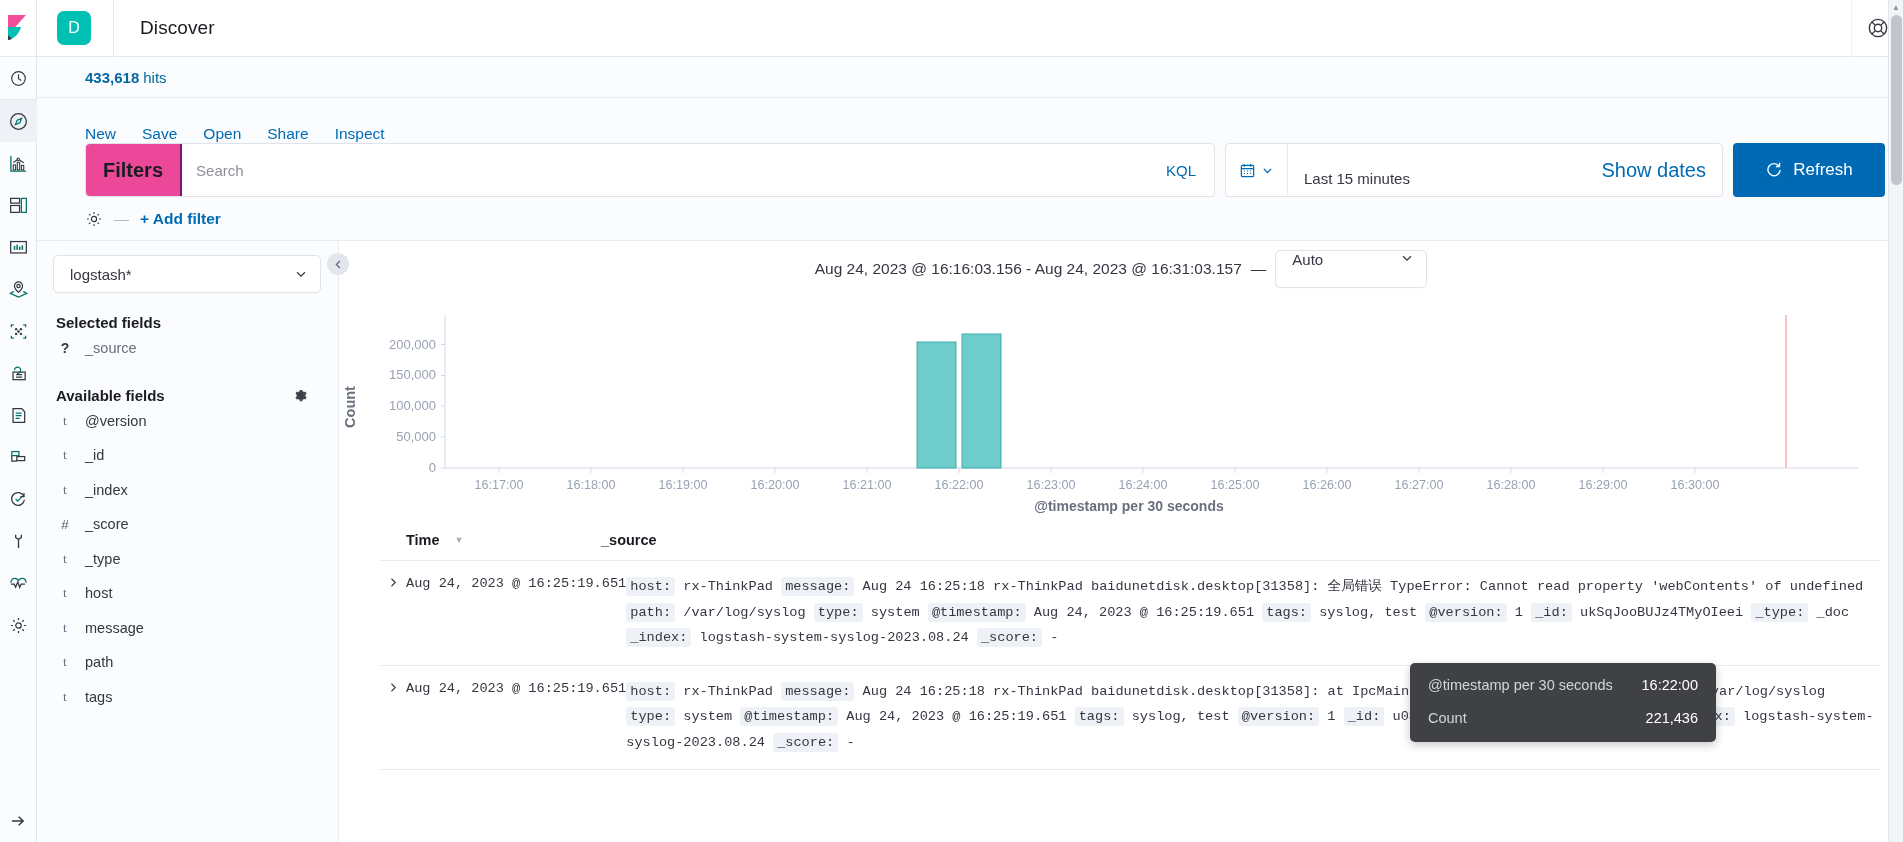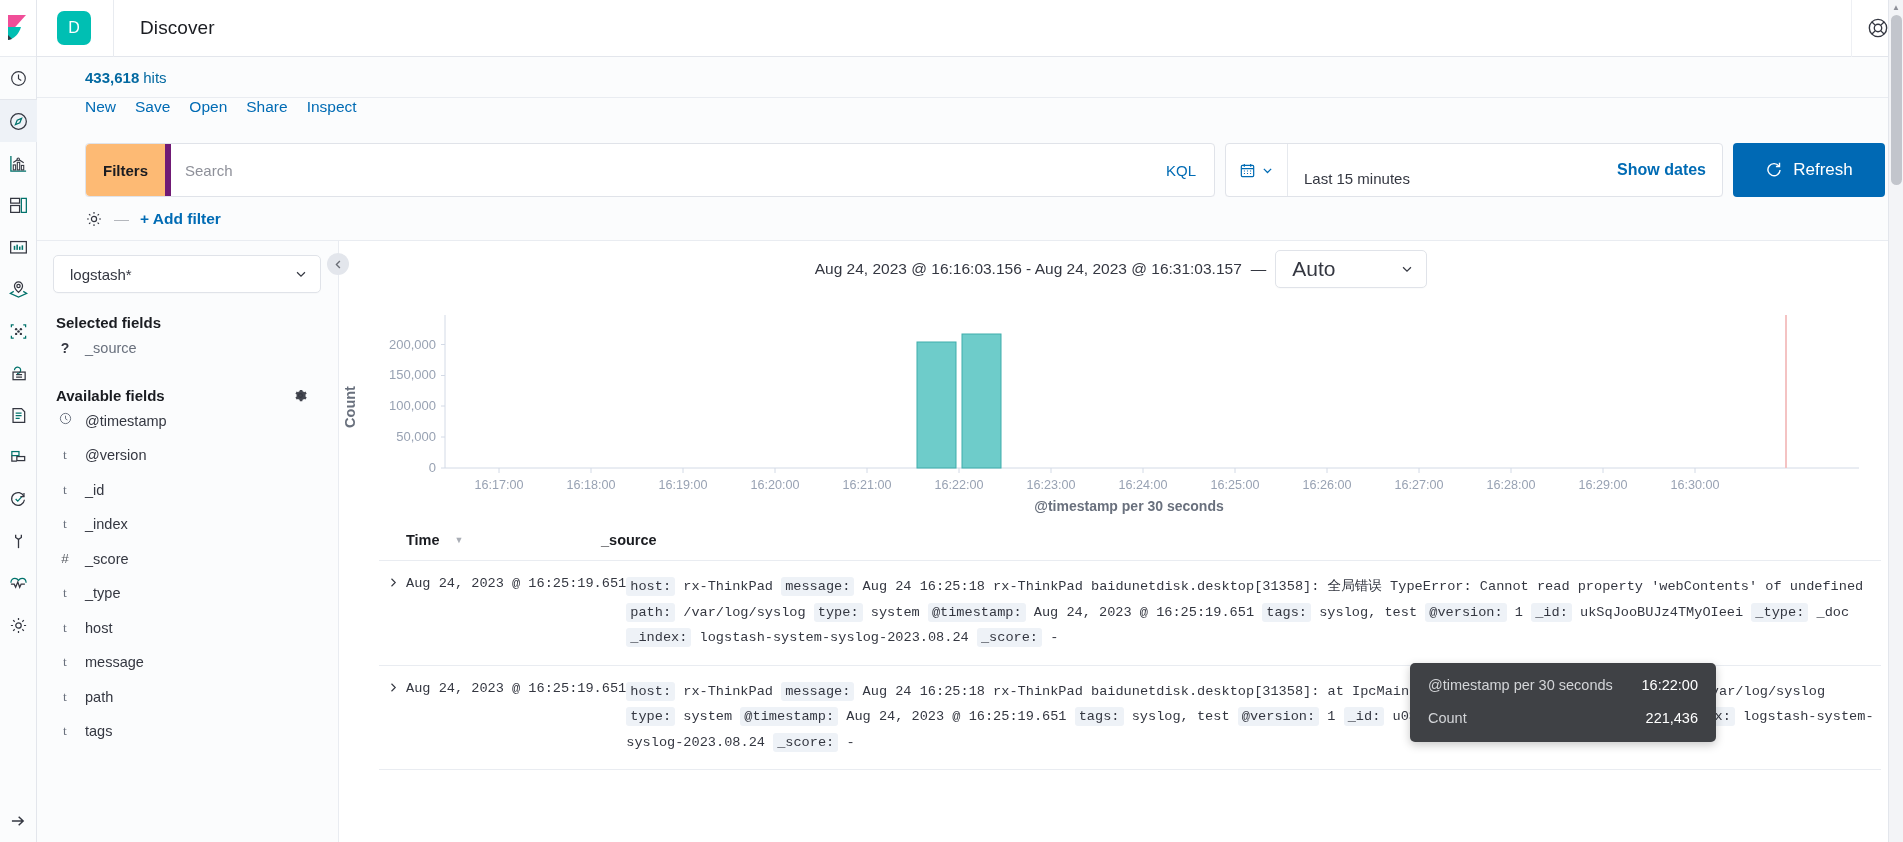--- a/index.html
+++ b/index.html
@@ -71,23 +71,23 @@
     display: flex; align-items: center;
     padding-left: 48px;
     font-size: 15px; color: #0369a1;
   }
   .hits-row b { font-weight: 700; margin-right: 4px; }
 
   
   .navlinks {
     flex: 0 0 45px; height: 45px;
     background: #fbfcfd;
-    display: flex; align-items: flex-start;
+    display: flex; align-items: flex-end;
     padding-left: 48px;
-    gap: 19px;
+    gap: 26px;
   }
   .navlink { color: #006bb4; font-size: 15.5px; cursor: pointer; font-weight: 400; }
 
   
   .querybar {
     flex: 0 0 54px; height: 54px;
     background: #fbfcfd;
     display: flex; align-items: stretch;
     padding: 0 18px 0 48px;
     gap: 10px;
@@ -96,23 +96,23 @@
     flex: 1 1 auto; min-width: 0;
     background: #fff;
     border: 1px solid #e0e3e9;
     border-radius: 4px;
     display: flex; align-items: center;
     box-shadow: 0 1px 1px rgba(0,0,0,.02);
   }
   .qb-filters {
     padding: 0 17px; height: 100%;
     display: flex; align-items: center;
-    border-right: 6px solid #701a75;
-    background: #fdba74;
-    font-size: 15px; font-weight: 700; color: #1a1c21;
+    border-right: 2px solid #701a75;
+    background: #ec4899;
+    font-size: 20px; font-weight: 700; color: #1a1c21;
     border-radius: 4px 0 0 4px;
     cursor: pointer;
   }
   .qb-input {
     flex: 1 1 auto; min-width: 0;
     border: none; outline: none; background: transparent;
     font-family: "Liberation Sans", sans-serif;
     font-size: 15px; color: #343741;
     padding: 0 14px;
   }
@@ -127,21 +127,21 @@
     display: flex; align-items: center;
     box-shadow: 0 1px 1px rgba(0,0,0,.02);
   }
   .qb-cal {
     width: 62px; height: 100%;
     display: flex; align-items: center; justify-content: center; gap: 5px;
     border-right: 1px solid #e6e9ee;
     cursor: pointer;
   }
   .qb-timelabel { flex: 1 1 auto; padding-left: 16px; font-size: 15px; color: #343741; margin-top: 16px; }
-  .qb-showdates { padding: 0 16px; font-size: 16px; color: #006bb4; cursor: pointer; font-weight: bold; }
+  .qb-showdates { padding: 0 16px; font-size: 20px; color: #006bb4; cursor: pointer; }
 
   .qb-refresh {
     flex: 0 0 152px;
     background: #0069b4;
     color: #fff; border: none; border-radius: 4px;
     display: flex; align-items: center; justify-content: center; gap: 10px;
     font-family: "Liberation Sans", sans-serif;
     font-size: 17px; cursor: pointer;
   }
 
@@ -213,22 +213,22 @@
 
   .chart-header {
     height: 56px; display: flex; align-items: center; justify-content: center;
     gap: 0px; font-size: 15.5px; color: #343741;
   }
   .chart-range { }
   .chart-dash { margin: 0 9px; color: #343741; }
   .interval-select {
     width: 152px; height: 38px;
     background: #fff; border: 1px solid #e0e3e9; border-radius: 5px;
-    display: flex; align-items: center; justify-content: space-between;
-    padding: 0 12px 0 16px; font-size: 21px; color: #343741; cursor: pointer;
+    display: flex; justify-content: space-between;
+    padding: 0 12px 0 16px; font-size: 15px; color: #343741; cursor: pointer;
     box-shadow: 0 1px 1px rgba(0,0,0,.02);
   }
 
   .chart-wrap { position: relative; height: 222px; margin: 0 42px 0 0; }
   .chart-svg { display: block; }
 
   .tooltip {
     position: absolute; left: 1071px; top: 366px;
     width: 306px;
     background: #3f4145; color: #fff;
@@ -500,29 +500,20 @@
 
         <div class="fieldgroup-title">
           <span>Available fields</span>
           <svg width="15" height="15" viewBox="0 0 16 16" fill="#343741">
             <path d="M8 5.4A2.6 2.6 0 1 0 8 10.6 2.6 2.6 0 0 0 8 5.4zm0 4a1.4 1.4 0 1 1 0-2.8 1.4 1.4 0 0 1 0 2.8z"></path>
             <path d="M13.4 8c0-.4 0-.7-.1-1l1.3-1-1.3-2.2-1.5.6c-.5-.4-1-.7-1.6-.9L9.9 2H7.3l-.3 1.5c-.6.2-1.1.5-1.6.9l-1.5-.6L2.6 6l1.3 1c0 .3-.1.6-.1 1s0 .7.1 1L2.6 10l1.3 2.2 1.5-.6c.5.4 1 .7 1.6.9l.3 1.5h2.6l.3-1.5c.6-.2 1.1-.5 1.6-.9l1.5.6 1.3-2.2-1.3-1c.1-.3.1-.6.1-1z" opacity=".92"></path>
           </svg>
         </div>
 
         <div>
-          <div class="field-row">
-            <span class="field-icon">
-              <svg width="13" height="13" viewBox="0 0 16 16" fill="none" stroke="#69707d" stroke-width="1.2">
-                  <circle cx="8" cy="8" r="6.3"></circle>
-                  <path d="M8 4.6V8.3l2.3 1.5"></path>
-                </svg>
-            </span>
-            <span class="field-name">@timestamp</span>
-          </div>
           <div class="field-row">
             <span class="field-icon">t</span>
             <span class="field-name">@version</span>
           </div>
           <div class="field-row">
             <span class="field-icon">t</span>
             <span class="field-name">_id</span>
           </div>
           <div class="field-row">
             <span class="field-icon">t</span>

